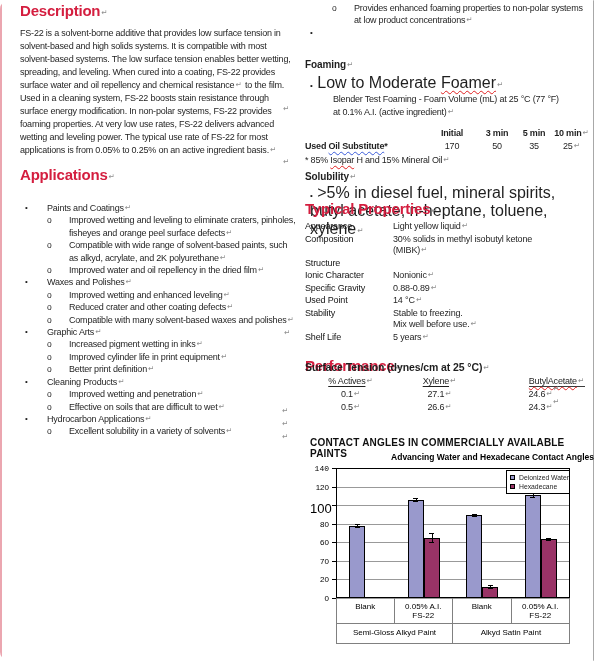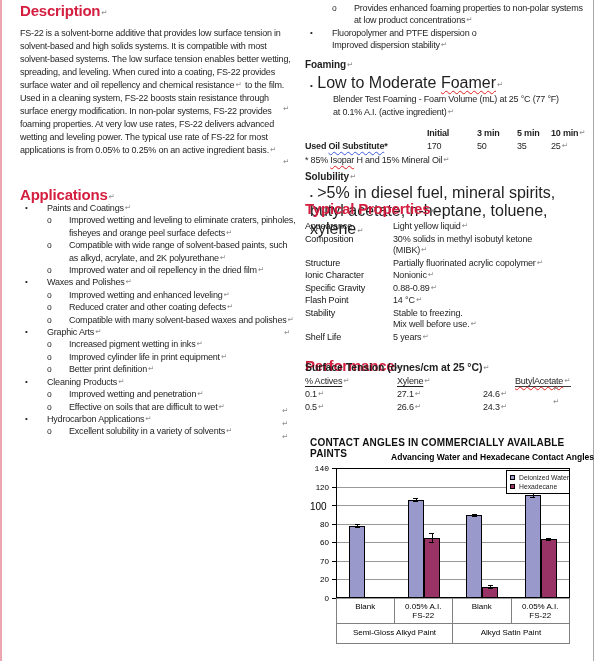--- a/index.html
+++ b/index.html
@@ -1,63 +1,63 @@
 <!DOCTYPE html>
 <html><head>
 <meta charset="utf-8">
 <style>
   html,body{margin:0;padding:0;background:#ffffff;}
   .page{position:relative;width:601px;height:661px;background:#fff;overflow:hidden;
-        font-family:"Liberation Sans","DejaVu Sans",sans-serif;color:#1f1f1f;}
+        font-family:"Liberation Sans","DejaVu Sans",sans-serif;color:#1f1f1f;border-radius:9px;}
   .vrule-left{position:absolute;left:0;top:0;width:2px;height:661px;background:#eba6b0;}
   .vrule-right{position:absolute;left:593px;top:0;width:1px;height:661px;background:#a8a8a8;}
   .col{position:absolute;top:0;height:661px;}
   .col-left{left:20px;width:276px;}
   .col-right{left:305px;width:286px;}
   .abs{position:absolute;left:0;right:0;}
   h2.red{color:#d41e3f;font-size:15px;font-weight:bold;margin:0;letter-spacing:-0.2px;line-height:17px;}
   .body-txt{font-size:9px;line-height:13px;letter-spacing:-0.2px;}
   .list .item{display:flex;line-height:12.4px;font-size:9px;letter-spacing:-0.2px;}
   .item .blt{flex:0 0 22px;text-align:left;}
   .item[data-indent="1"]{padding-left:5px;}
   .item[data-indent="2"]{padding-left:27px;}
   .item[data-indent="1"] .blt{font-size:8px;}
   .item[data-indent="2"] .blt{font-size:8.5px;}
   .txt2{display:block;}
   .txt2:empty{display:none;}
   .mini-h{font-weight:bold;font-size:10px;letter-spacing:-0.1px;}
   .note{font-size:9px;line-height:12.5px;letter-spacing:-0.2px;white-space:pre-line;padding-left:28px;}
   .foam-grid{display:grid;grid-template-columns:122px 50px 40px 34px 42px;font-size:9px;line-height:13px;letter-spacing:-0.2px;}
-  .foam-grid .num{text-align:left;}
+  .foam-grid .num{text-align:center;}
   .foam-grid .hd{font-weight:bold;}
   .footnote{font-size:9px;line-height:13px;letter-spacing:-0.2px;}
   .prow{display:grid;grid-template-columns:88px 1fr;font-size:9px;line-height:11.5px;letter-spacing:-0.15px;margin-bottom:1px;}
   .plabel{font-weight:normal;color:#141414;}
   .pvalue{white-space:pre-line;}
-  .st-grid{display:grid;grid-template-columns:92px 86px 116px;font-size:9px;line-height:12.5px;letter-spacing:-0.2px;text-align:left;}
+  .st-grid{display:grid;grid-template-columns:92px 86px 116px;font-size:9px;line-height:12.5px;letter-spacing:-0.2px;text-align:center;}
   .u{text-decoration:underline;text-underline-offset:2px;}
   .wavy-red{text-decoration-line:underline;text-decoration-style:wavy;text-decoration-color:#e02020;text-decoration-thickness:1px;text-underline-offset:2px;}
   .wavy-blue{text-decoration-line:underline;text-decoration-style:wavy;text-decoration-color:#3a5bd9;text-decoration-thickness:1px;text-underline-offset:2px;}
   .u-wavy{border-bottom:1px solid #3c3c3c;text-decoration-line:underline;text-decoration-style:wavy;text-decoration-color:#e02020;text-decoration-thickness:1px;text-underline-offset:2px;margin-left:32px;}
   .pmark{display:inline-block;color:#8f8f8f;font-weight:normal;font-size:7.5px;line-height:1;padding:0 1px;letter-spacing:0;font-family:"DejaVu Sans",sans-serif;transform:translateY(-1px);}
   .chart-heading{position:absolute;left:310px;top:437px;width:284px;font-size:10px;font-weight:bold;letter-spacing:0.2px;color:#101010;}
   #chart{position:absolute;left:310px;top:452px;width:284px;height:206px;font-family:"Liberation Sans","DejaVu Sans",sans-serif;}
   #chart *{position:absolute;box-sizing:border-box;}
 </style>
 </head>
 <body>
 
 <div class="page">
   <div class="vrule-left"></div>
   <div class="vrule-right"></div>
 
   <div class="col col-left">
     <h2 class="red abs" style="top:2px;">Description<span class="pmark">↵</span></h2>
     <p class="body-txt abs" style="top:27px;margin:0;">FS-22 is a solvent-borne additive that provides low surface tension in solvent-based and high solids systems. It is compatible with most solvent-based systems. The low surface tension enables better wetting, spreading, and leveling. When cured into a coating, FS-22 provides surface water and oil repellency and chemical resistance<span class="pmark">↵</span> to the film. Used in a cleaning system, FS-22 boosts stain resistance through surface energy modification. In non-polar systems, FS-22 provides foaming properties. At very low use rates, FS-22 delivers advanced wetting and leveling power. The typical use rate of FS-22 for most applications is from 0.05% to 0.25% on an active ingredient basis.<span class="pmark">↵</span></p>
-    <h2 class="red abs" style="top:186px;">Applications<span class="pmark">↵</span></h2>
+    <h2 class="red abs" style="top:166px;">Applications<span class="pmark">↵</span></h2>
     <div class="list abs" style="top:202px;">
 
         <div class="item" data-indent="1">
           <span class="blt">•</span>
           <span class="txt">Paints and Coatings<span class="pmark">↵</span></span>
         </div>
 
         <div class="item" data-indent="2">
           <span class="blt">o</span>
           <span class="txt">Improved wetting and leveling to eliminate craters, pinholes, fisheyes and orange peel surface defects<span class="pmark">↵</span></span>
@@ -143,21 +143,20 @@
   <div class="col col-right">
     <div class="list abs" style="top:2px;">
 
         <div class="item" data-indent="2">
           <span class="blt">o</span>
           <span class="txt"><span>Provides enhanced foaming properties to non-polar systems at low product concentrations<span class="pmark">↵</span></span></span>
         </div>
 
         <div class="item" data-indent="1">
           <span class="blt">•</span>
-          <span class="txt"><span>Fluoropolymer and PTFE dispersion o</span><span class="txt2">Improved dispersion stability<span class="pmark">↵</span></span></span>
         </div>
       </div>
 
     <div class="mini-h abs" style="top:59px;">Foaming<span class="pmark">↵</span></div>
 
     <div class="item abs" style="top:74px;" data-indent="1">
       <span class="blt">•</span>
       <span class="txt"><span>Low to Moderate </span><span class="wavy-red">Foamer<span class="pmark">↵</span></span></span>
     </div>
 
@@ -193,35 +192,34 @@
         </div>
 
         <div class="prow">
           <div class="plabel">Composition</div>
           <div class="pvalue">30% solids in methyl isobutyl ketone
 (MIBK)<span class="pmark">↵</span></div>
         </div>
 
         <div class="prow">
           <div class="plabel">Structure</div>
-          <div class="pvalue">Partially fluorinated acrylic copolymer<span class="pmark">↵</span></div>
         </div>
 
         <div class="prow">
           <div class="plabel">Ionic Character</div>
           <div class="pvalue">Nonionic<span class="pmark">↵</span></div>
         </div>
 
         <div class="prow">
           <div class="plabel">Specific Gravity</div>
           <div class="pvalue">0.88-0.89<span class="pmark">↵</span></div>
         </div>
 
         <div class="prow">
-          <div class="plabel">Flash Point</div>
+          <div class="plabel">Used Point</div>
           <div class="pvalue">14 °C<span class="pmark">↵</span></div>
         </div>
 
         <div class="prow">
           <div class="plabel">Stability</div>
           <div class="pvalue">Stable to freezing.
 Mix well before use.<span class="pmark">↵</span></div>
         </div>
 
         <div class="prow">
@@ -267,21 +265,21 @@
       <div style="left: 22px; top: 108.857px; width: 4px; height: 1px; background: rgb(0, 0, 0);"></div>
       <div style="left: 0px; top: 104.857px; width: 19px; text-align: right; font-size: 8px; color: rgb(0, 0, 0);">70</div>
       <div style="left: 26px; top: 90.2857px; width: 234px; height: 1px; background: rgb(153, 153, 153);"></div>
       <div style="left: 22px; top: 90.2857px; width: 4px; height: 1px; background: rgb(0, 0, 0);"></div>
       <div style="left: 0px; top: 86.2857px; width: 19px; text-align: right; font-size: 8px; color: rgb(0, 0, 0);">60</div>
       <div style="left: 26px; top: 71.7143px; width: 234px; height: 1px; background: rgb(153, 153, 153);"></div>
       <div style="left: 22px; top: 71.7143px; width: 4px; height: 1px; background: rgb(0, 0, 0);"></div>
       <div style="left: 0px; top: 67.7143px; width: 19px; text-align: right; font-size: 8px; color: rgb(0, 0, 0);">80</div>
       <div style="left: 26px; top: 53.1429px; width: 234px; height: 1px; background: rgb(153, 153, 153);"></div>
       <div style="left: 22px; top: 53.1429px; width: 4px; height: 1px; background: rgb(0, 0, 0);"></div>
-      <div style="left: 0px; top: 49.1429px; width: 19px; text-align: left; font-size: 10px; color: rgb(0, 0, 0);">100</div>
+      <div style="left: 0px; top: 49.1429px; width: 19px; text-align: left; font-size: 13px; color: rgb(0, 0, 0);">100</div>
       <div style="left: 26px; top: 34.5714px; width: 234px; height: 1px; background: rgb(153, 153, 153);"></div>
       <div style="left: 22px; top: 34.5714px; width: 4px; height: 1px; background: rgb(0, 0, 0);"></div>
       <div style="left: 0px; top: 30.5714px; width: 19px; text-align: right; font-size: 8px; color: rgb(0, 0, 0);">120</div>
       <div style="left: 26px; top: 16px; width: 234px; height: 1px; background: rgb(153, 153, 153);"></div>
       <div style="left: 22px; top: 16px; width: 4px; height: 1px; background: rgb(0, 0, 0);"></div>
       <div style="left: 0px; top: 12px; width: 19px; text-align: right; font-size: 8px; color: rgb(0, 0, 0); font-family: Liberation Mono, monospace;">140</div>
       <div style="left: 39.25px; top: 73.5714px; width: 16px; height: 72.4286px; background: rgb(153, 153, 204); border: 1px solid rgb(0, 0, 0);"></div>
       <div style="left: 47.25px; top: 72.1786px; width: 1px; height: 2.78571px; background: rgb(0, 0, 0);"></div>
       <div style="left: 44.75px; top: 72.1786px; width: 5px; height: 1px; background: rgb(0, 0, 0);"></div>
       <div style="left: 44.75px; top: 74.9643px; width: 5px; height: 1px; background: rgb(0, 0, 0);"></div>

